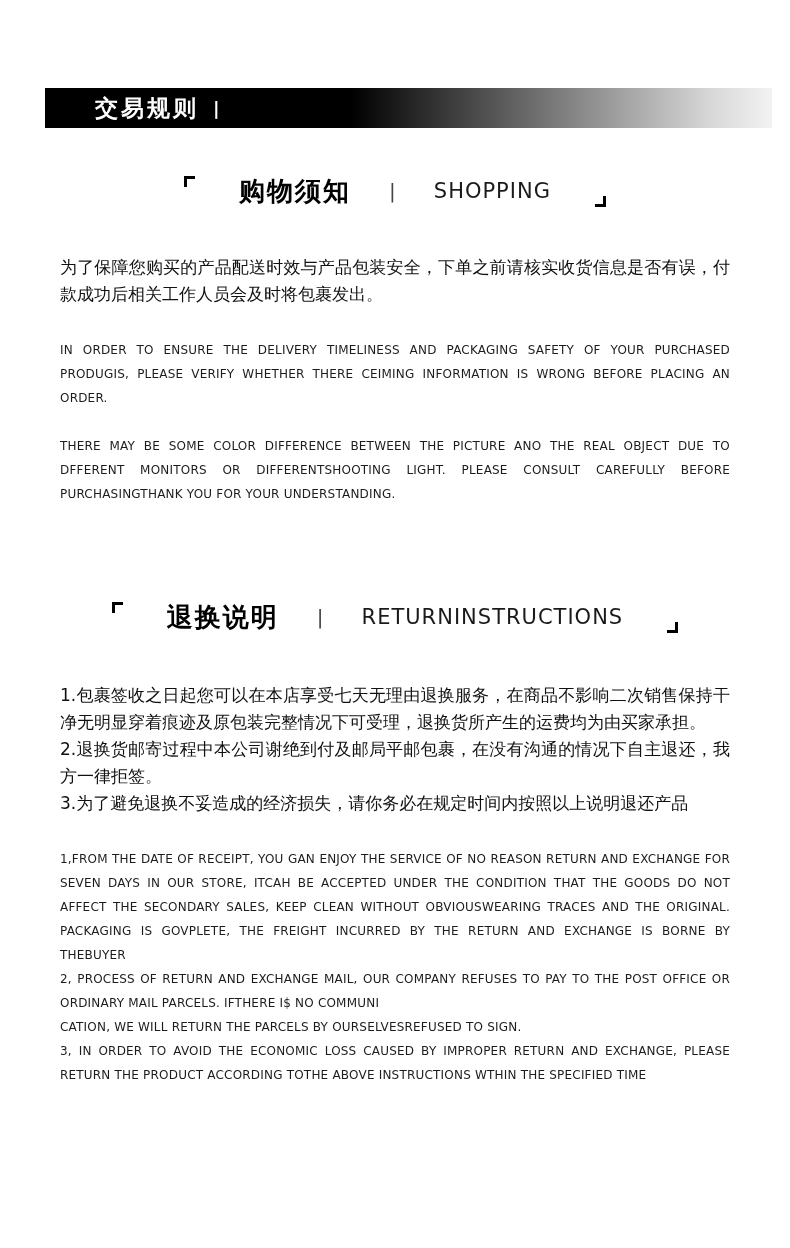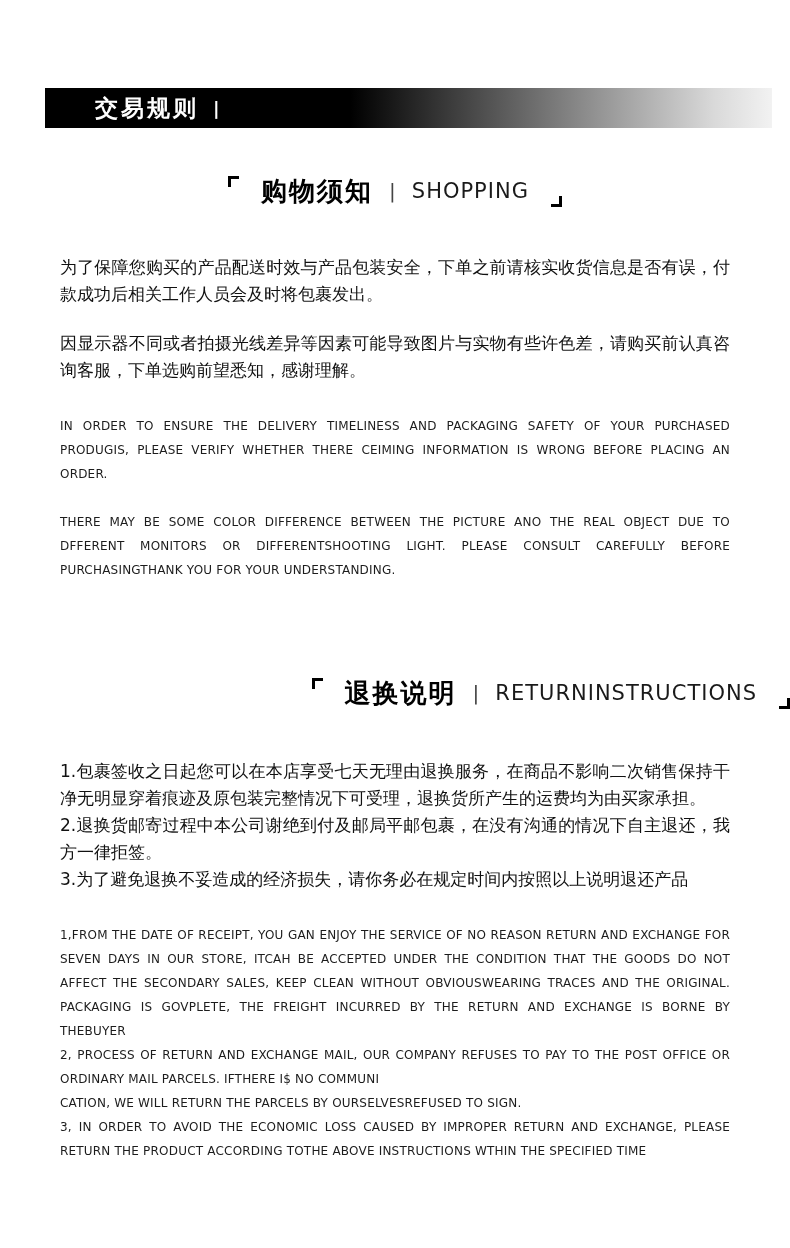--- a/index.html
+++ b/index.html
@@ -42,20 +42,21 @@
 
   .content { position: absolute; top: 128px; left: 0; right: 0; }
 
   
   .section-heading {
     display: flex;
     align-items: center;
     justify-content: center;
     margin-top: 40px;
     height: 46px;
+    gap: 22px;
   }
   .heading-zh {
     font-size: 26px;
     font-weight: bold;
     color: #000000;
     letter-spacing: 2px;
   }
   .heading-sep {
     font-size: 20px;
     color: #444444;
@@ -100,21 +101,21 @@
     letter-spacing: 0.2px;
     text-align: justify;
   }
 
   
   .shopping-zh-1 { margin-top: 40px; }
   .shopping-zh-2 { margin-top: 22px; }
   .shopping-en-1 { margin-top: 30px; }
   .shopping-en-2 { margin-top: 24px; }
 
-  .return-heading { margin-top: 88px; justify-content: flex-end; }
+  .return-heading { margin-top: 88px; }
   .return-zh-list { margin-top: 42px; }
   .return-en-block { margin-top: 30px; }
   .return-en-block .p-en { margin: 0; }
 </style>
 </head>
 <body>
 
 <div class="banner">
   <span class="banner-zh">交易规则</span>
   <span class="banner-sep">|</span>
@@ -126,21 +127,20 @@
     <div class="section-heading">
       <span class="bracket bracket-left"></span>
       <span class="heading-zh">购物须知</span>
       <span class="heading-sep">|</span>
       <span class="heading-en">SHOPPING</span>
       <span class="bracket bracket-right"></span>
     </div>
 
     <div class="text-block">
       <p class="p-zh shopping-zh-1">为了保障您购买的产品配送时效与产品包装安全，下单之前请核实收货信息是否有误，付款成功后相关工作人员会及时将包裹发出。</p>
-      <p class="p-zh shopping-zh-2">因显示器不同或者拍摄光线差异等因素可能导致图片与实物有些许色差，请购买前认真咨询客服，下单选购前望悉知，感谢理解。</p>
       <p class="p-en shopping-en-1">IN ORDER TO ENSURE THE DELIVERY TIMELINESS AND PACKAGING SAFETY OF YOUR PURCHASED PRODUGIS, PLEASE VERIFY WHETHER THERE CEIMING INFORMATION IS WRONG BEFORE PLACING AN ORDER.</p>
       <p class="p-en shopping-en-2">THERE MAY BE SOME COLOR DIFFERENCE BETWEEN THE PICTURE ANO THE REAL OBJECT DUE TO DFFERENT MONITORS OR DIFFERENTSHOOTING LIGHT. PLEASE CONSULT CAREFULLY BEFORE PURCHASINGTHANK YOU FOR YOUR UNDERSTANDING.</p>
     </div>
   </div>
 
   <div class="section">
     <div class="section-heading return-heading">
       <span class="bracket bracket-left"></span>
       <span class="heading-zh">退换说明</span>
       <span class="heading-sep">|</span>

